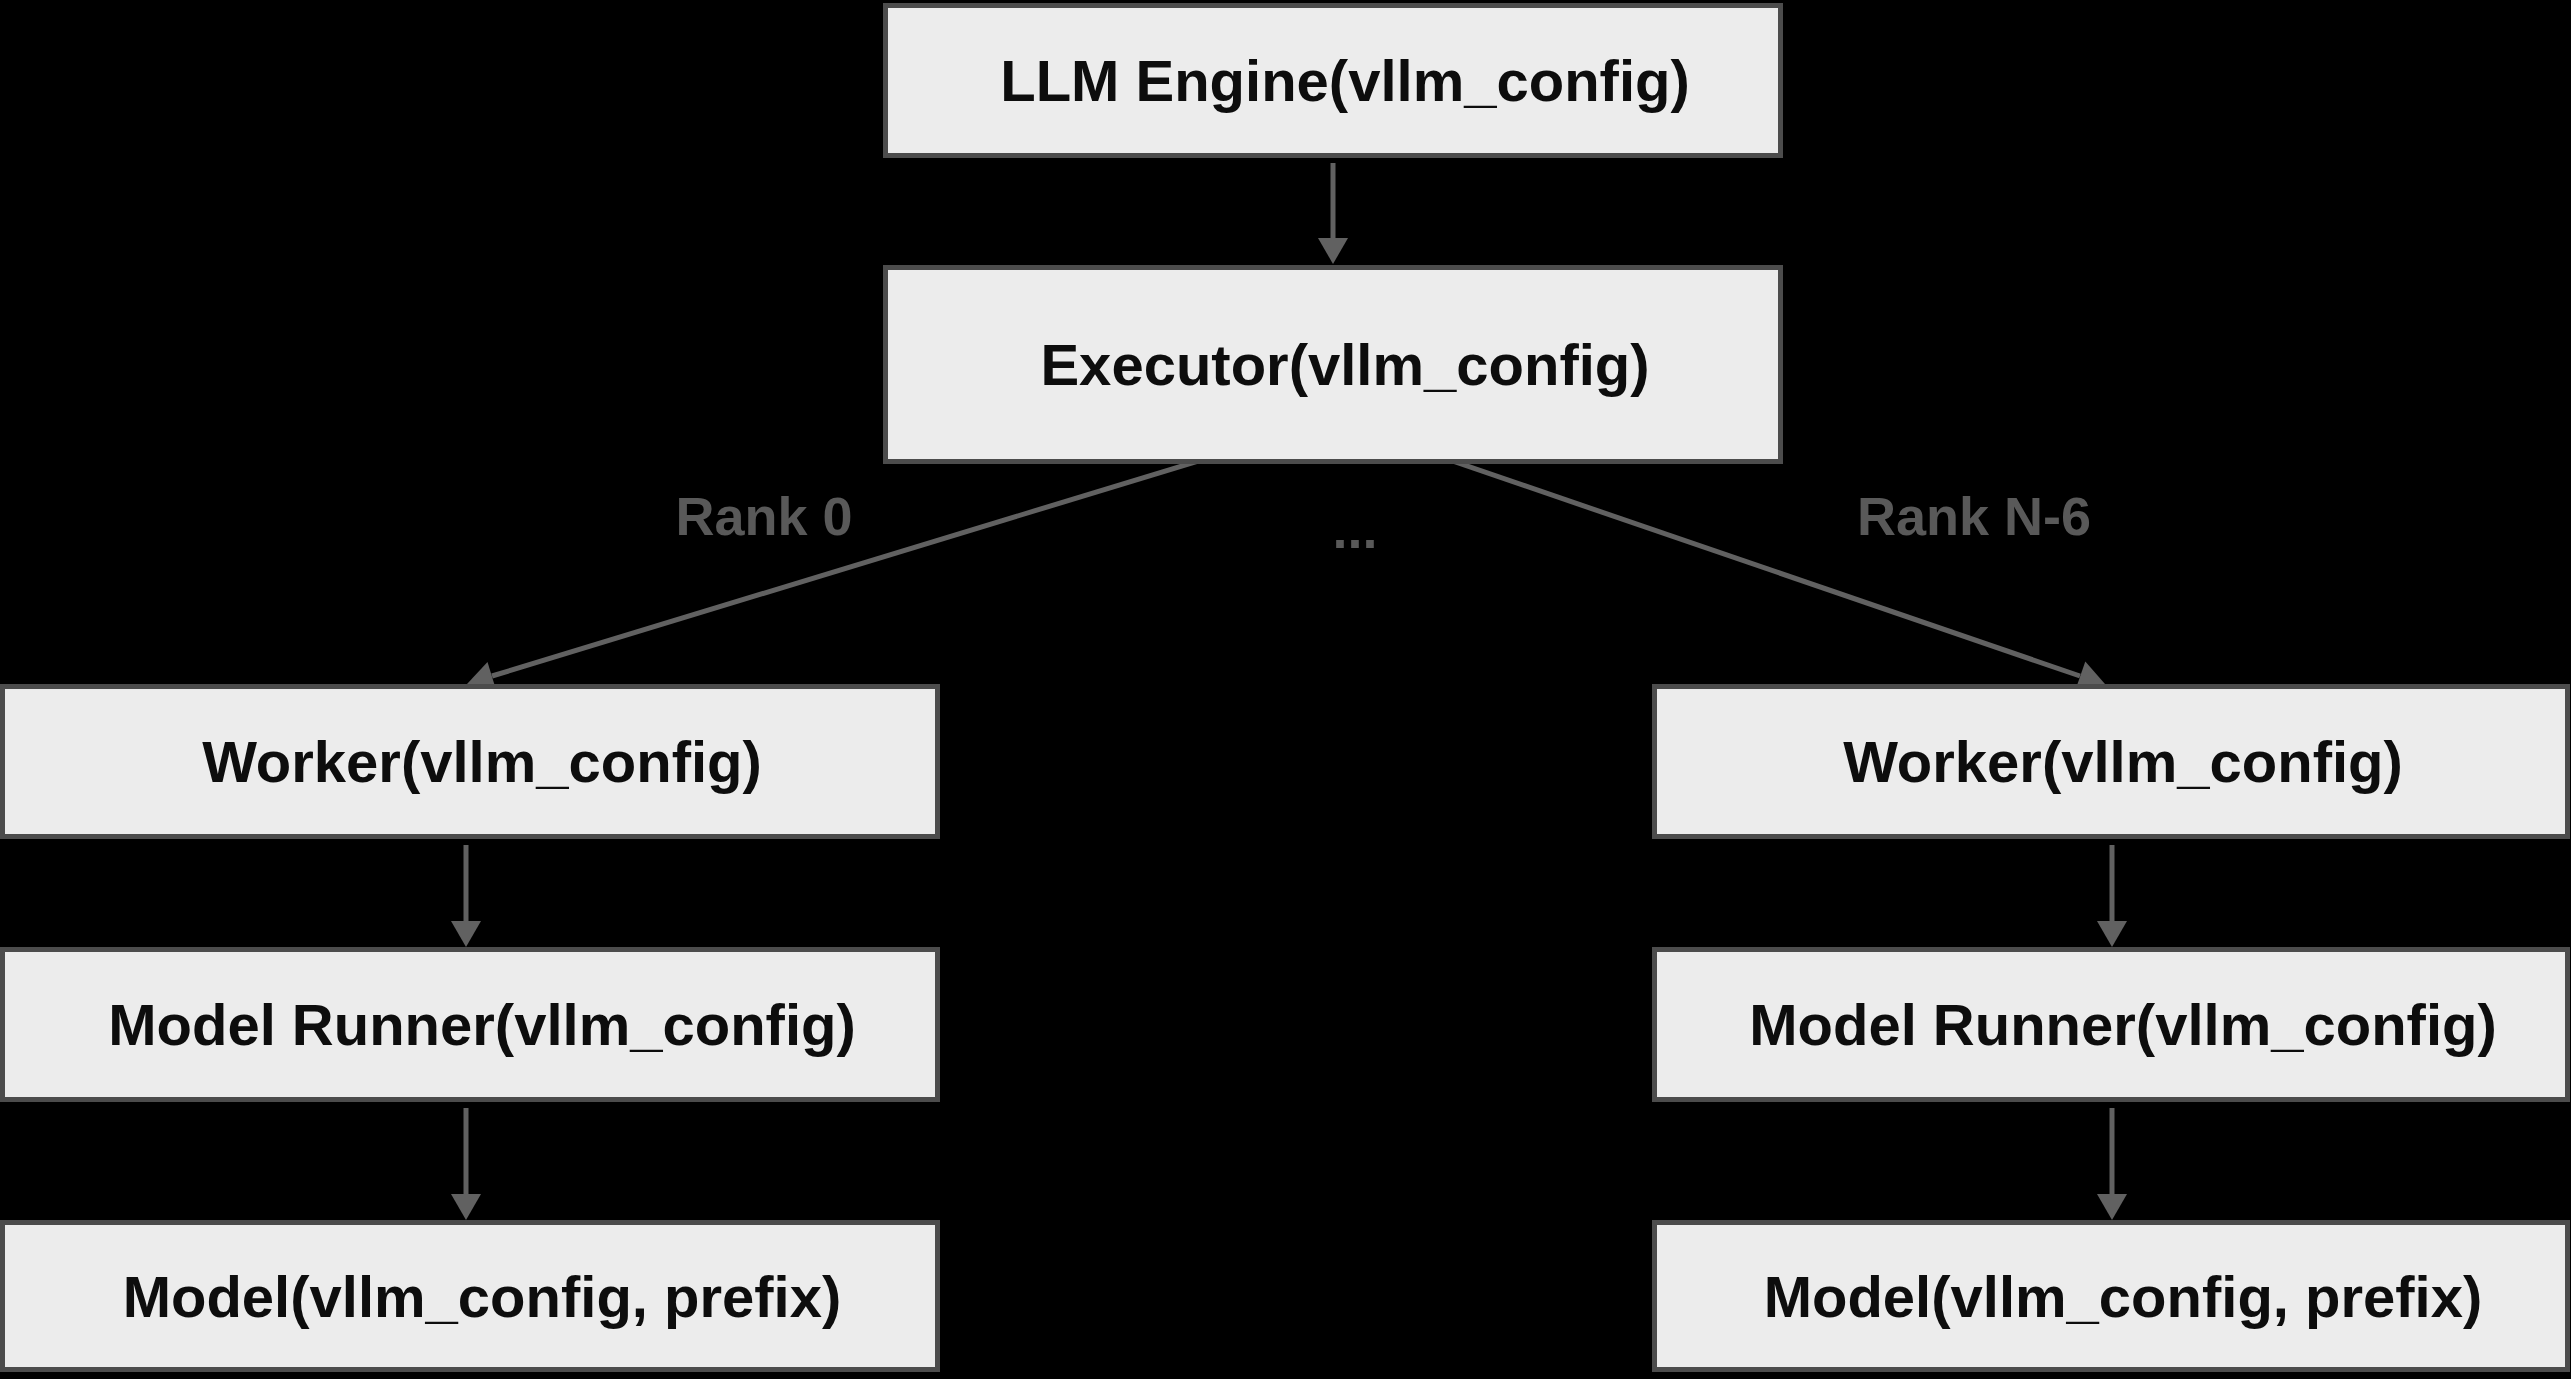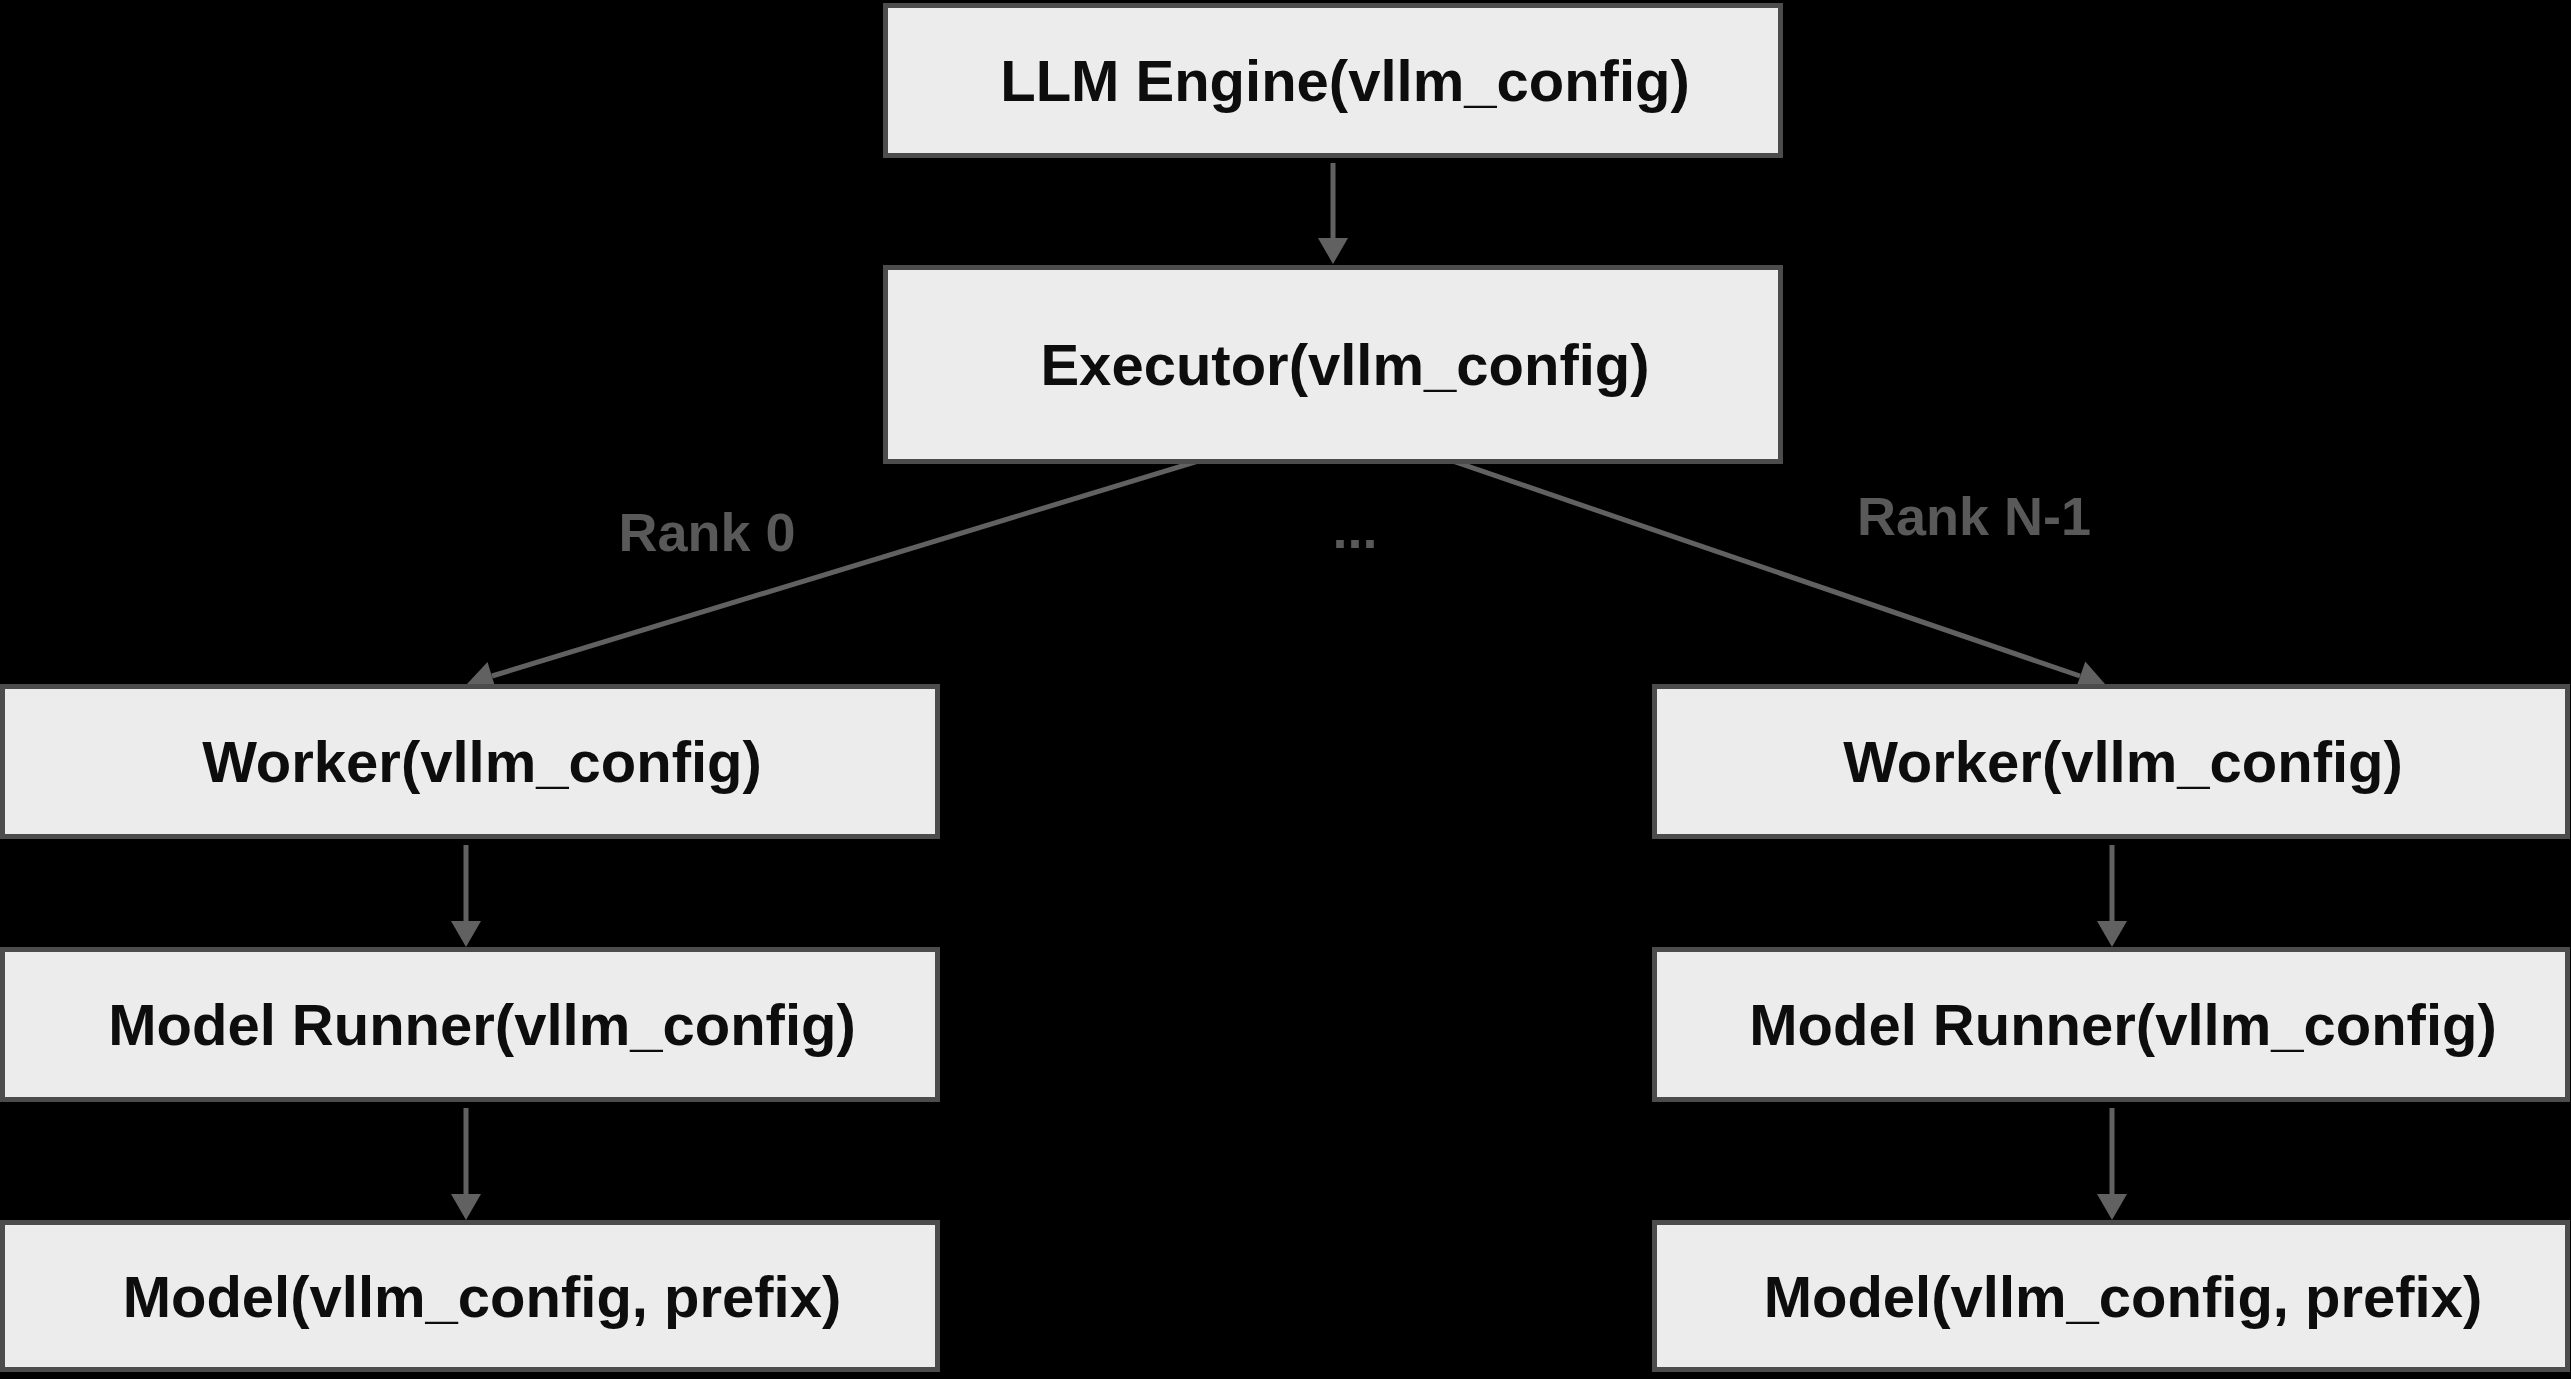--- a/index.html
+++ b/index.html
@@ -57,21 +57,21 @@
   
   #node-llm-engine        { left: 883px;  top: 3px;    width: 900px; height: 155px; }
   #node-executor          { left: 883px;  top: 265px;  width: 900px; height: 199px; }
   #node-worker-left       { left: 0px;    top: 684px;  width: 940px; height: 155px; }
   #node-worker-right      { left: 1652px; top: 684px;  width: 918px; height: 155px; }
   #node-model-runner-left { left: 0px;    top: 947px;  width: 940px; height: 155px; }
   #node-model-runner-right{ left: 1652px; top: 947px;  width: 918px; height: 155px; }
   #node-model-left        { left: 0px;    top: 1220px; width: 940px; height: 152px; }
   #node-model-right       { left: 1652px; top: 1220px; width: 918px; height: 152px; }
   
-  #label-rank-0   { left: 707px;  top: 516px; margin-top: 16px; }
+  #label-rank-0   { left: 764px;  top: 516px; }
   #label-ellipsis { left: 1355px; top: 529px; }
   #label-rank-n1  { left: 1974px; top: 516px; }
 </style>
 </head>
 <body>
 
 <div id="canvas">
 
   <svg class="edges" viewBox="0 0 2571 1379" xmlns="http://www.w3.org/2000/svg">
     <g>
@@ -131,15 +131,15 @@
   <div class="node" id="node-model-left">
     <span>Model(vllm_config, prefix)</span>
   </div>
 
   <div class="node" id="node-model-right">
     <span>Model(vllm_config, prefix)</span>
   </div>
 
   <div class="edge-label" id="label-rank-0">Rank 0</div>
   <div class="edge-label" id="label-ellipsis">...</div>
-  <div class="edge-label" id="label-rank-n1">Rank N-1</div>
+  <div class="edge-label" id="label-rank-n1">Rank N-6</div>
 
 </div>
 
 </body></html>

